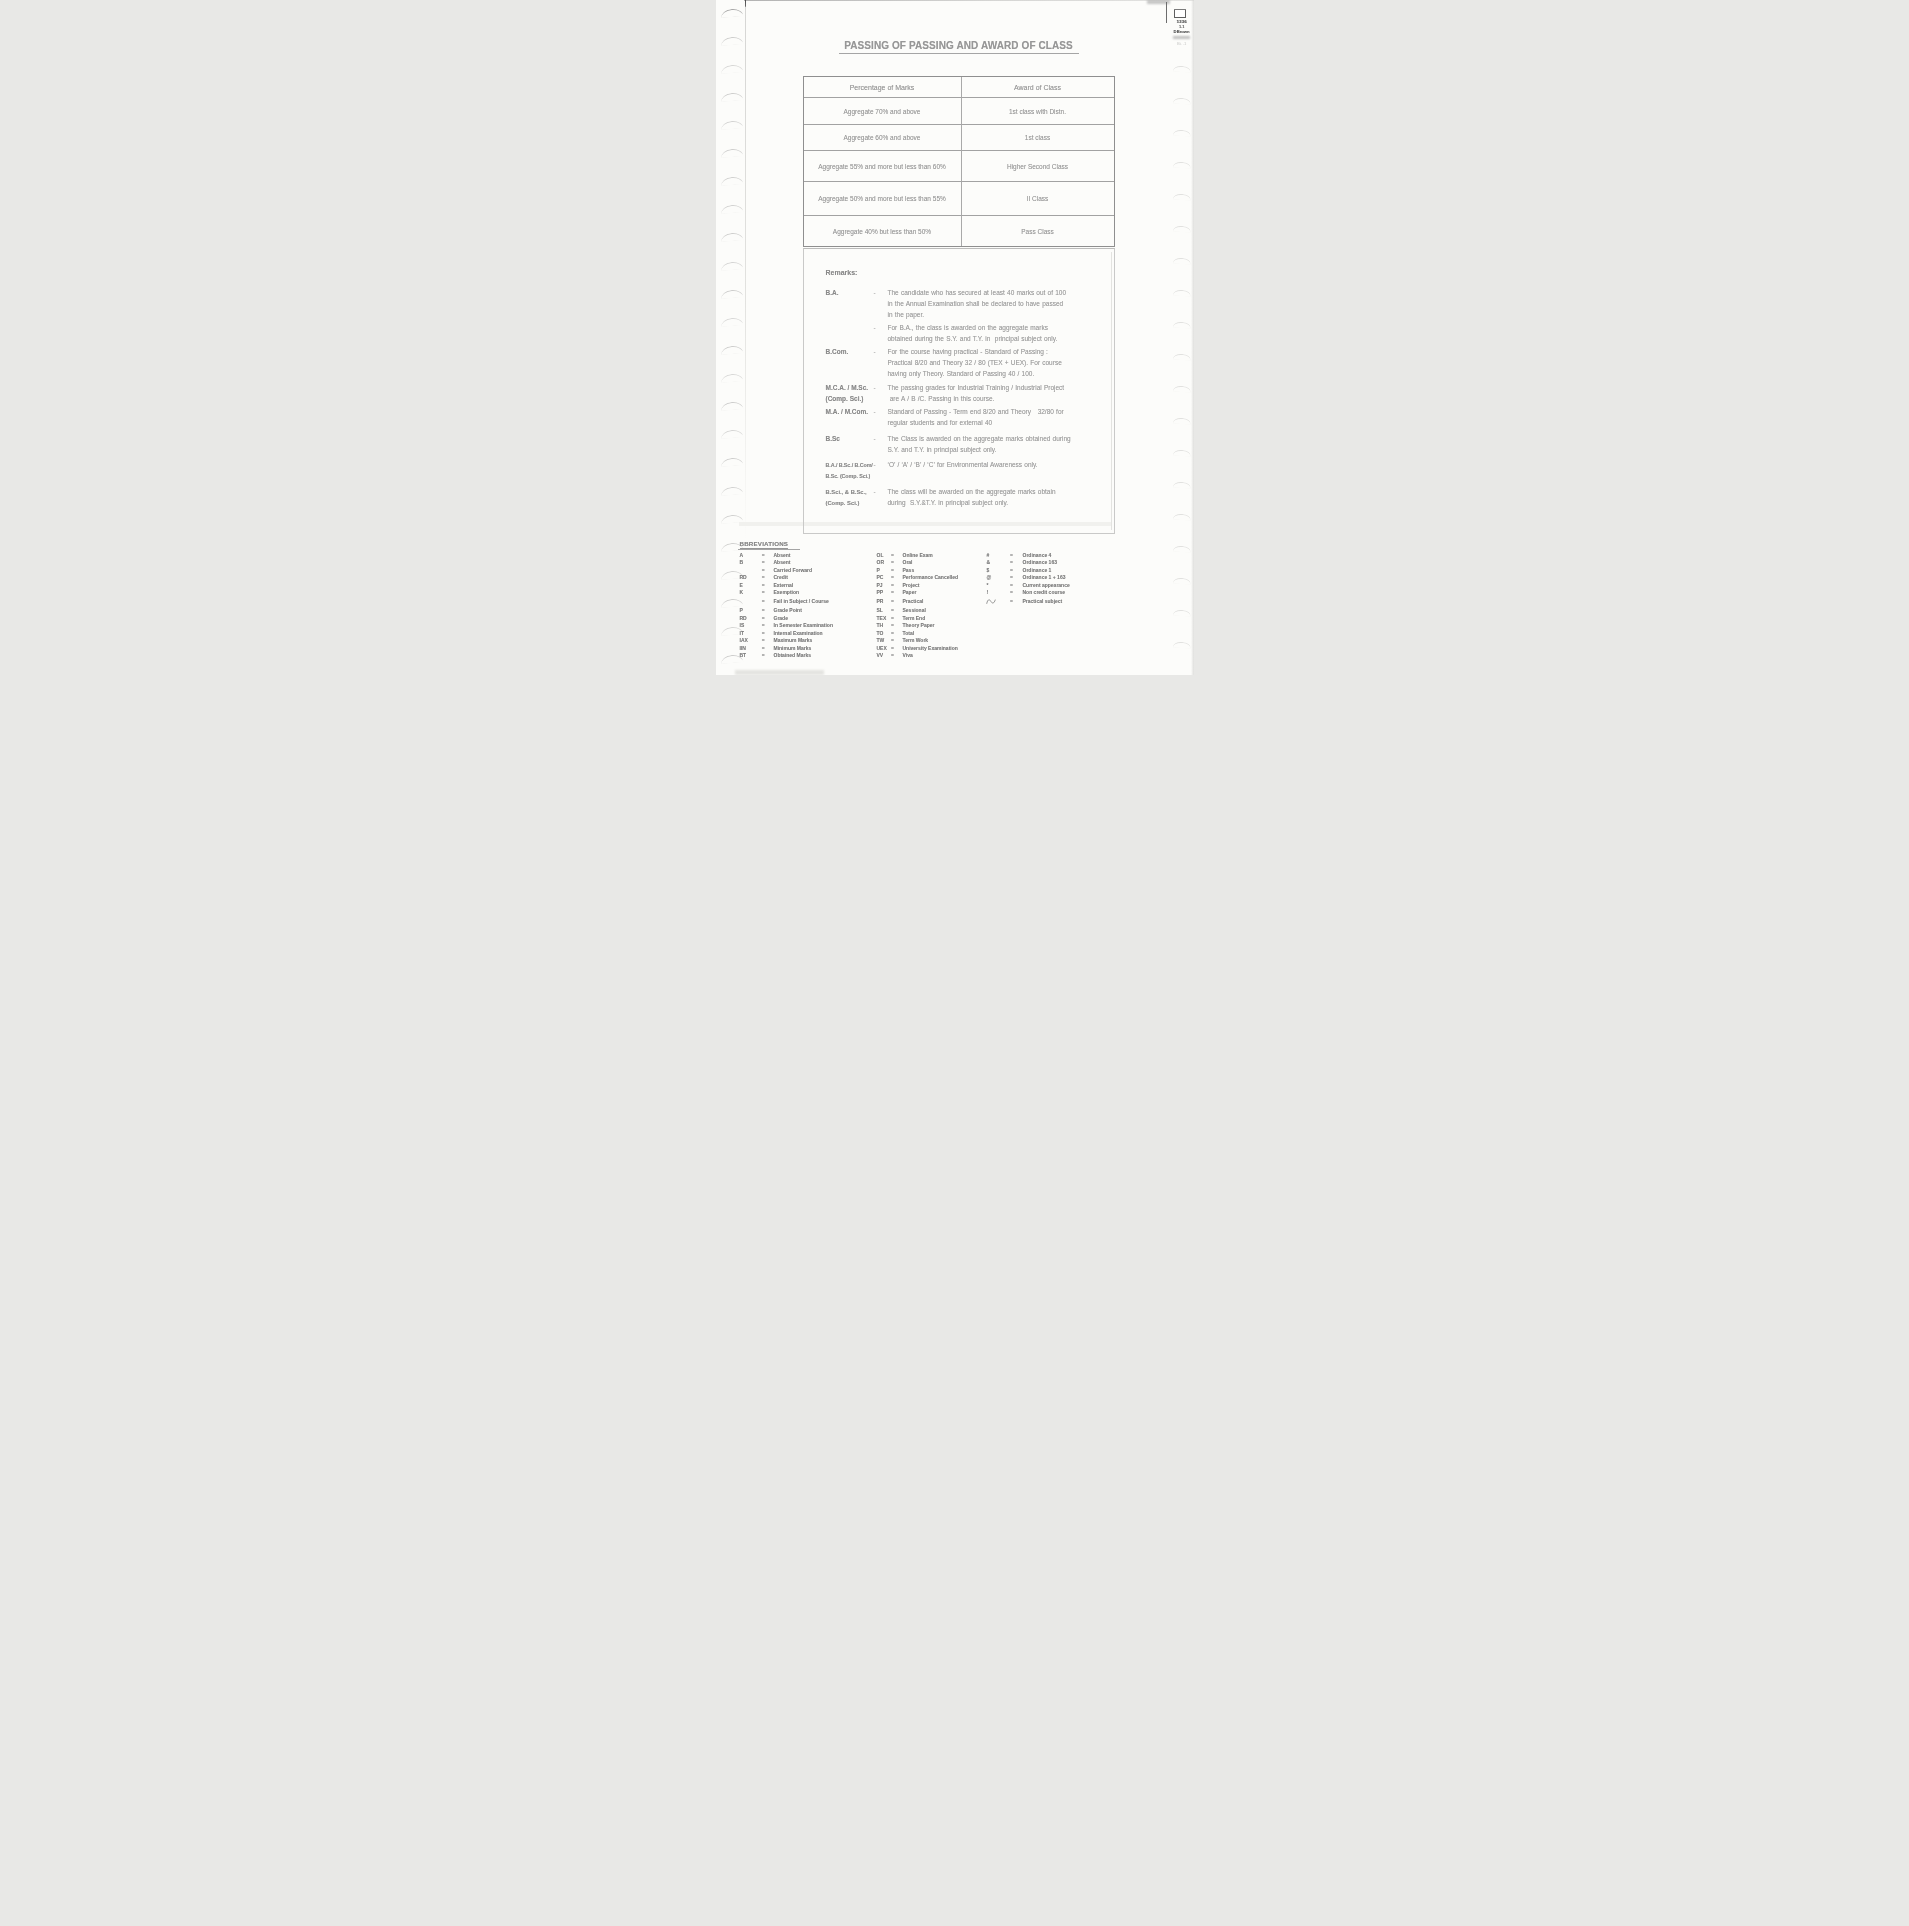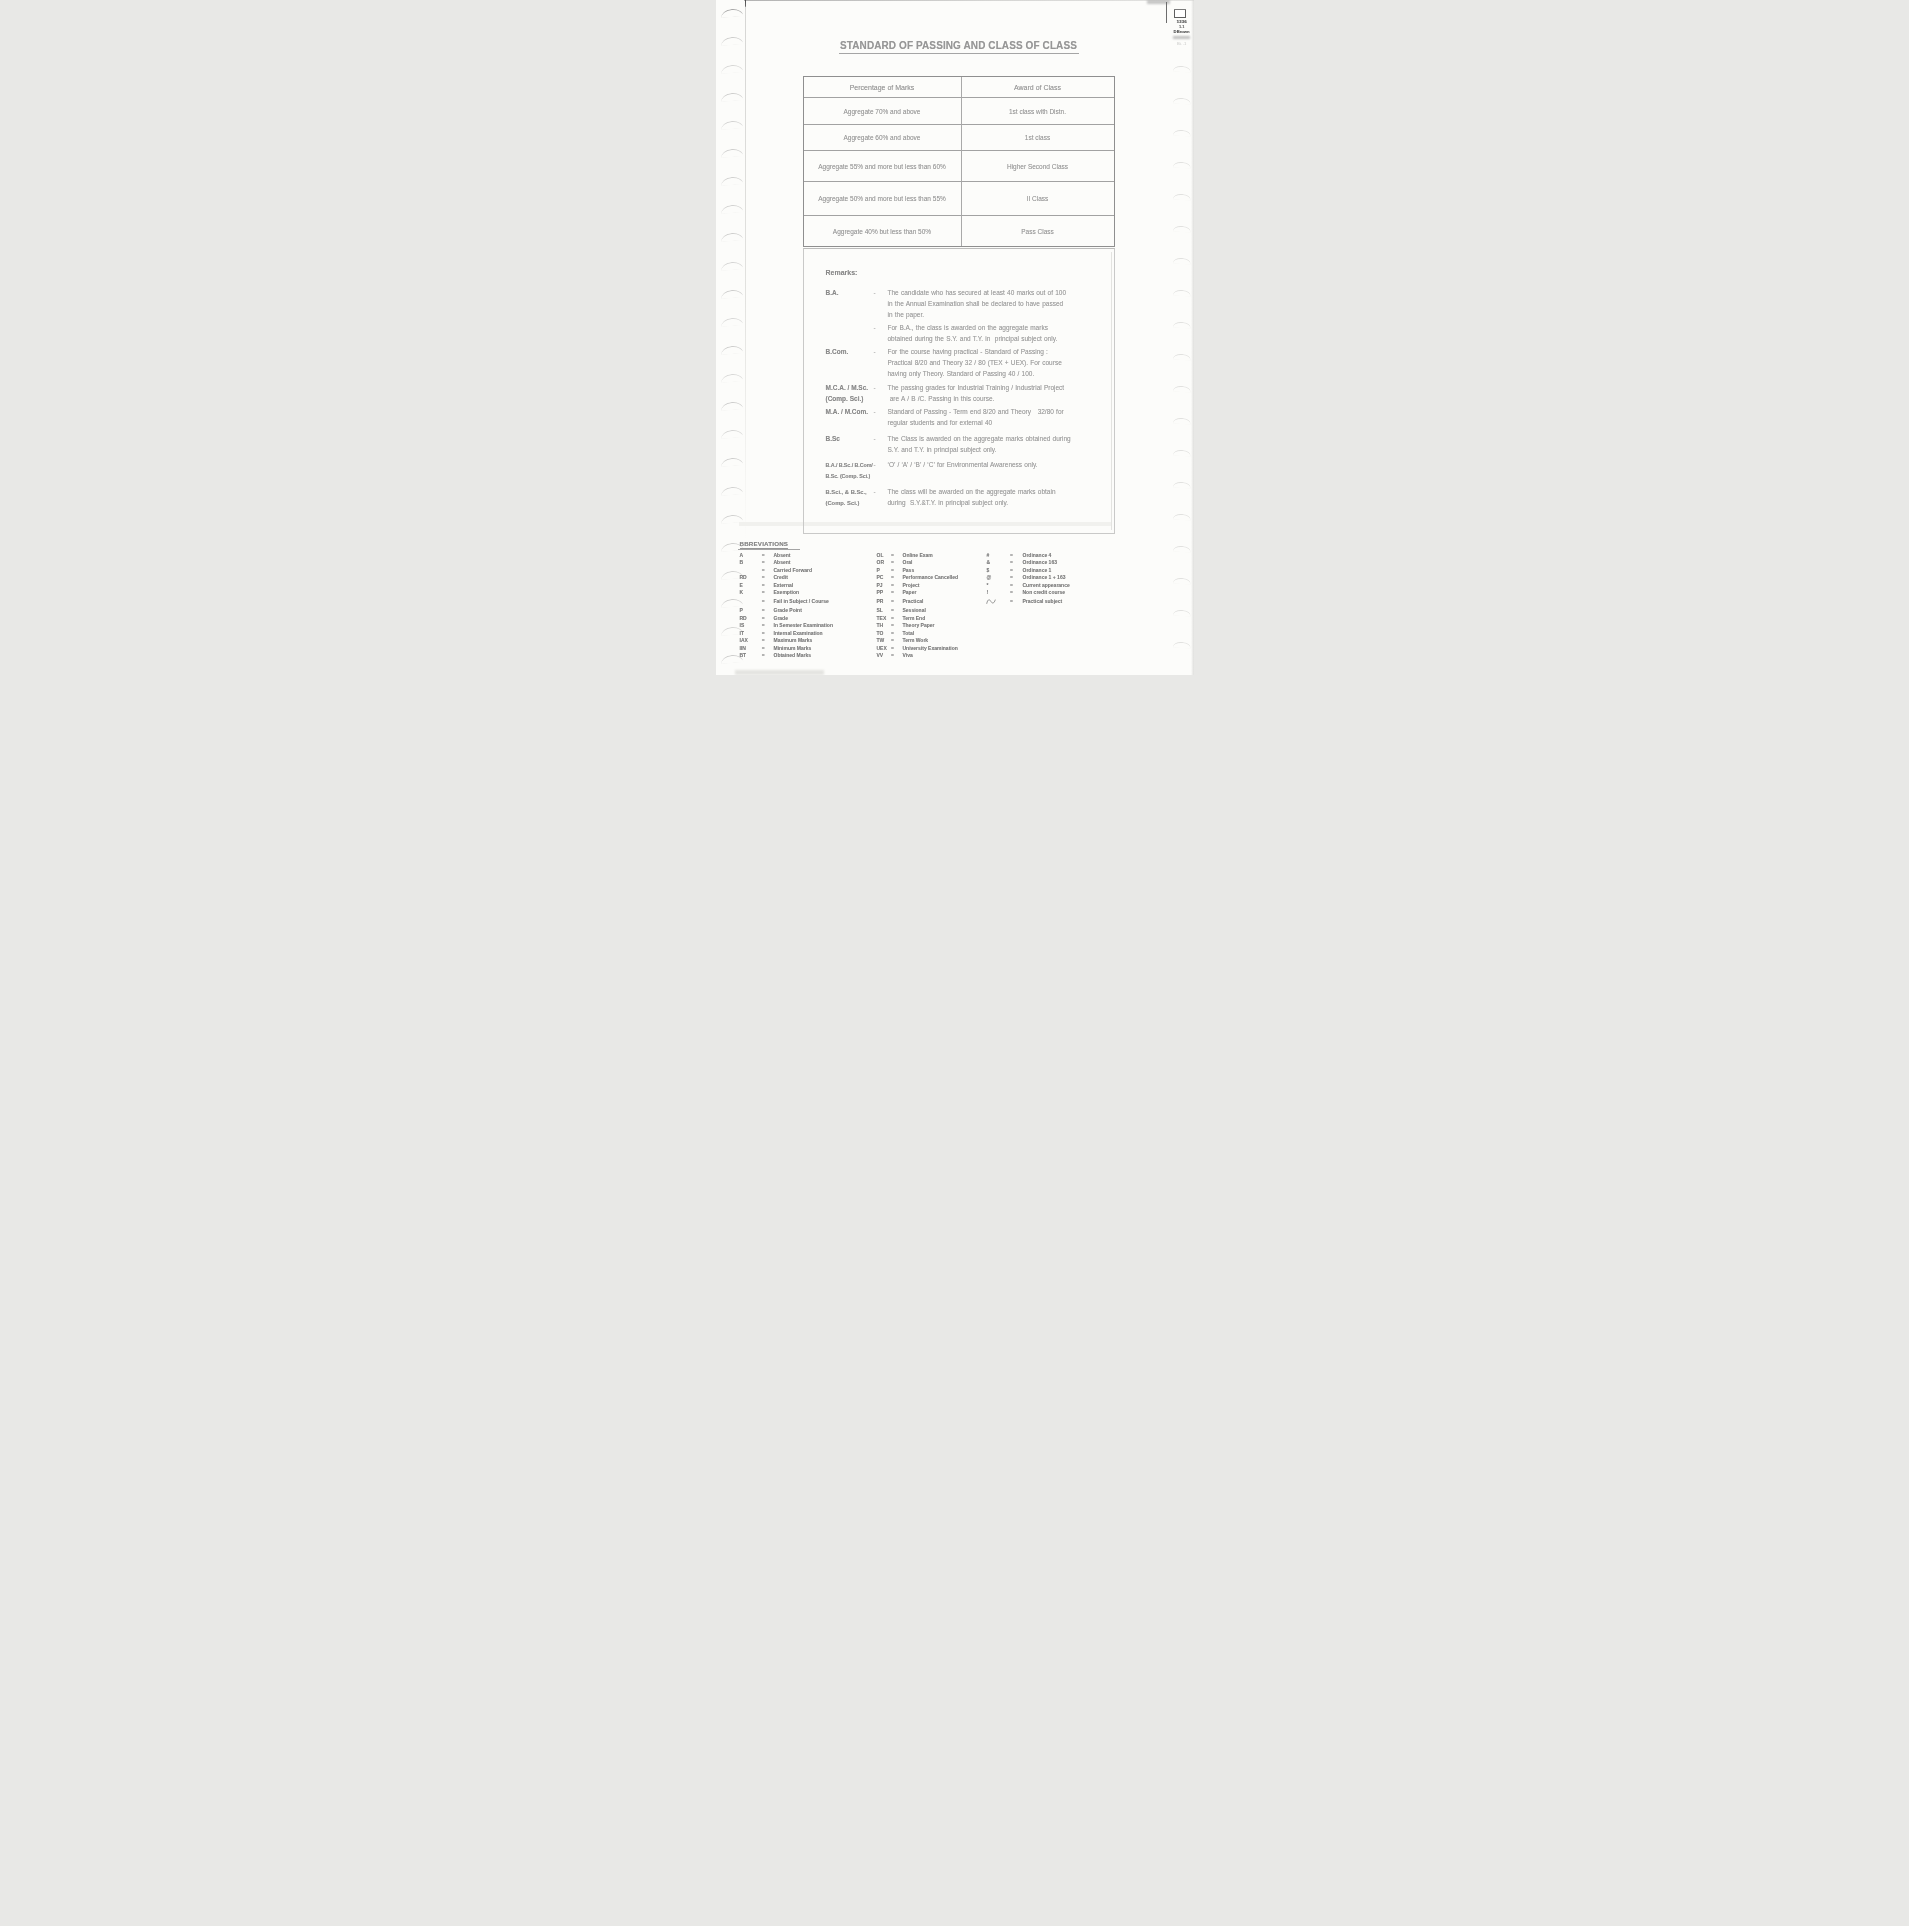--- a/index.html
+++ b/index.html
@@ -135,21 +135,21 @@
   <div class="stamp">
     <div class="stamp-tick"></div>
     <div class="stamp-icon"></div>
     <div class="stamp-txt stamp-num soft">1336</div>
     <div class="stamp-txt stamp-ver soft">1.1</div>
     <div class="stamp-txt stamp-name soft">DBrown</div>
     <div class="stamp-blur"></div>
     <div class="stamp-faint">Bi. .1</div>
   </div>
 
-  <h1 class="title soft">STANDARD OF PASSING AND CLASS OF CLASS</h1>
+  <h1 class="title soft">PASSING OF PASSING AND AWARD OF CLASS</h1>
 
   <div class="marks-table" id="marks-table">
       <div class="cell th soft c0">Percentage of Marks</div>
       <div class="cell th soft">Award of Class</div>
       <div class="cell soft c0">Aggregate 70% and above</div>
       <div class="cell soft">1st class with Distn.</div>
       <div class="cell soft c0">Aggregate 60% and above</div>
       <div class="cell soft">1st class</div>
       <div class="cell soft c0">Aggregate 55% and more but less than 60%</div>
       <div class="cell soft">Higher Second Class</div>

